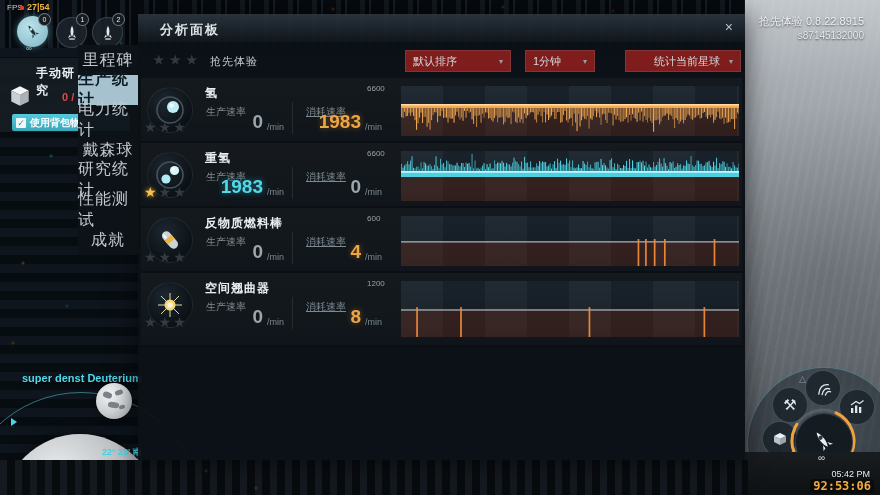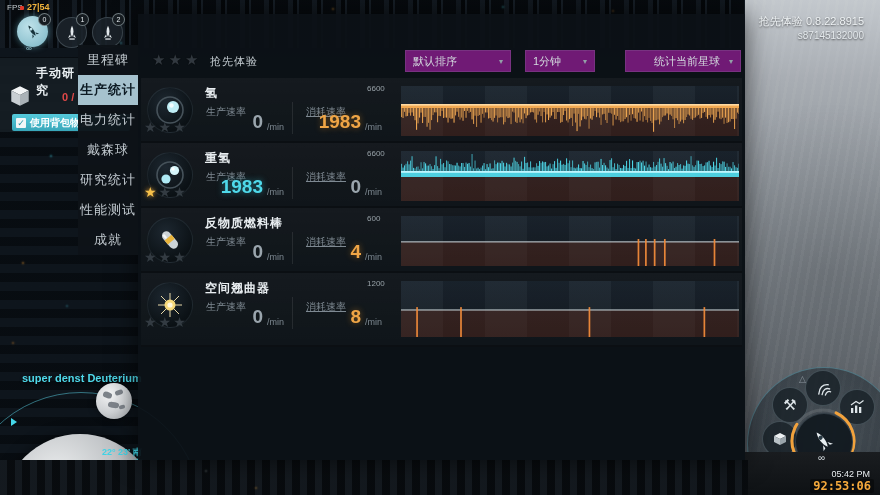--- a/index.html
+++ b/index.html
@@ -51,21 +51,21 @@
   
   .ver1{right:16px;top:14px;font-size:11px;color:#eef2f4;text-align:right;text-shadow:0 1px 2px rgba(0,0,0,.6);z-index:4;}
   .ver2{right:16px;top:30px;font-size:10px;color:#e4e9ec;text-align:right;text-shadow:0 1px 2px rgba(0,0,0,.6);z-index:4;margin-left:36px;}
   
   .panel{left:138px;top:14px;width:607px;height:446px;background:rgba(12,17,22,.94);z-index:3;box-shadow:0 0 24px rgba(0,0,0,.6);}
   .titlebar{left:0;top:0;width:607px;height:28px;background:linear-gradient(180deg,rgba(95,115,130,.35),rgba(45,58,68,.12));}
   .ptitle{left:22px;top:7px;font-size:13px;color:#dde3e6;letter-spacing:2px;font-weight:bold;}
   .pclose{right:12px;top:5px;font-size:14px;color:#b9c2c7;cursor:pointer;}
   .fstars{left:14px;top:37px;font-size:15px;letter-spacing:3px;color:#31383f;text-shadow:0 0 1px #000;}
   .fav-label{left:72px;top:40px;font-size:11px;color:#c3cbd0;letter-spacing:1px;}
-  .dd{height:22px;background:#701a75;border:1px solid rgba(160,180,195,.16);box-sizing:border-box;
+  .dd{height:22px;background:#7f1d1d;border:1px solid rgba(160,180,195,.16);box-sizing:border-box;
       display:flex;align-items:center;justify-content:space-between;padding:0 7px;}
   .dd1{left:267px;top:36px;width:106px;} .dd2{left:387px;top:36px;width:70px;} .dd3{left:487px;top:36px;width:116px;padding-left:28px;}
   .dd-val{font-size:11px;color:#d3dade;} .dd-caret{font-size:8px;color:#93a0a8;}
   
   .row{left:3px;width:601px;background:linear-gradient(180deg,rgba(255,255,255,.04),rgba(255,255,255,.015));
        border-bottom:2px solid rgba(4,7,9,.55);}
   .r0{top:64px;height:63px;} .r1{top:129px;height:63px;} .r2{top:194px;height:63px;} .r3{top:259px;height:72px;}
   .item-circle{left:6px;top:9px;width:44px;height:44px;border-radius:50%;
       background:radial-gradient(circle at 40% 32%,#1d2730,#0b1115 72%);border:1px solid rgba(130,150,160,.14);}
   .stars{left:3px;top:41px;font-size:14px;letter-spacing:2px;color:#333b42;}
@@ -122,21 +122,21 @@
   .fuel-bar{left:292px;top:478px;width:278px;height:8px;background:rgba(0,0,0,.55);border-radius:4px;}
   .fuel-fill{left:0;top:0;width:100%;height:100%;background:linear-gradient(180deg,#f7dd6a,#edc53a);border-radius:4px;}
   .fuel-label{left:577px;top:476px;font-size:9px;font-weight:bold;color:#f2f5f6;text-shadow:0 1px 2px #000;}
   .tickmark{left:640px;top:475px;width:1.5px;height:7px;background:rgba(255,255,255,.75);}
   .bbtn{top:472px;height:19px;background:linear-gradient(180deg,#9a6a50,#77483a);border:1px solid #c9a07f;border-radius:2px;
      box-sizing:border-box;display:flex;align-items:center;justify-content:center;color:#f6efe7;}
   .bb1{left:658px;width:29px;font-size:12px;} .bb2{left:691px;width:23px;} .bb3{left:718px;width:23px;font-size:11px;}
   
   .sidebar{left:78px;top:45px;width:60px;height:210px;background:rgba(14,19,24,.96);z-index:4;}
   .side-item{width:60px;height:30px;display:flex;align-items:center;justify-content:center;
-     font-size:13px;color:#c2cad0;letter-spacing:1px;cursor:pointer;}
+     font-size:16px;color:#c2cad0;letter-spacing:1px;cursor:pointer;}
   .side-item.active{background:#a6c2ce;color:#0d1b24;font-weight:bold;}
   svg{display:block;}
 </style>
 </head>
 <body>
 
 <div id="app">
 
   <div class="abs bg-top"></div>
   <div class="abs bg-left"></div>
@@ -203,20 +203,24 @@
     <div class="side-item">里程碑</div>
     <div class="side-item active">生产统计</div>
     <div class="side-item">电力统计</div>
     <div class="side-item">戴森球</div>
     <div class="side-item">研究统计</div>
     <div class="side-item">性能测试</div>
     <div class="side-item">成就</div>
   </div>
 
   <div class="abs panel">
+    <div class="abs titlebar">
+      <span class="abs ptitle">分析面板</span>
+      <span class="abs pclose">×</span>
+    </div>
     <div class="abs fstars"><span>★</span><span>★</span><span>★</span></div>
     <span class="abs fav-label">抢先体验</span>
     <div class="abs dd dd1">
       <span class="dd-val">默认排序</span>
       <span class="dd-caret">▾</span>
     </div>
     <div class="abs dd dd2">
       <span class="dd-val">1分钟</span>
       <span class="dd-caret">▾</span>
     </div>

